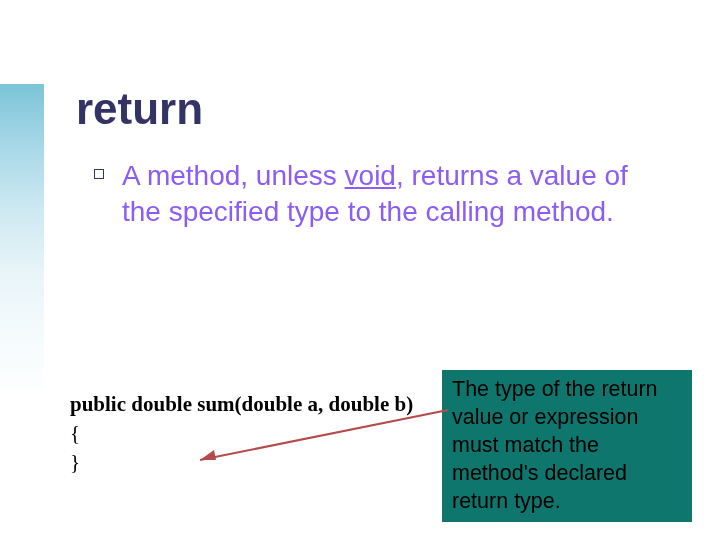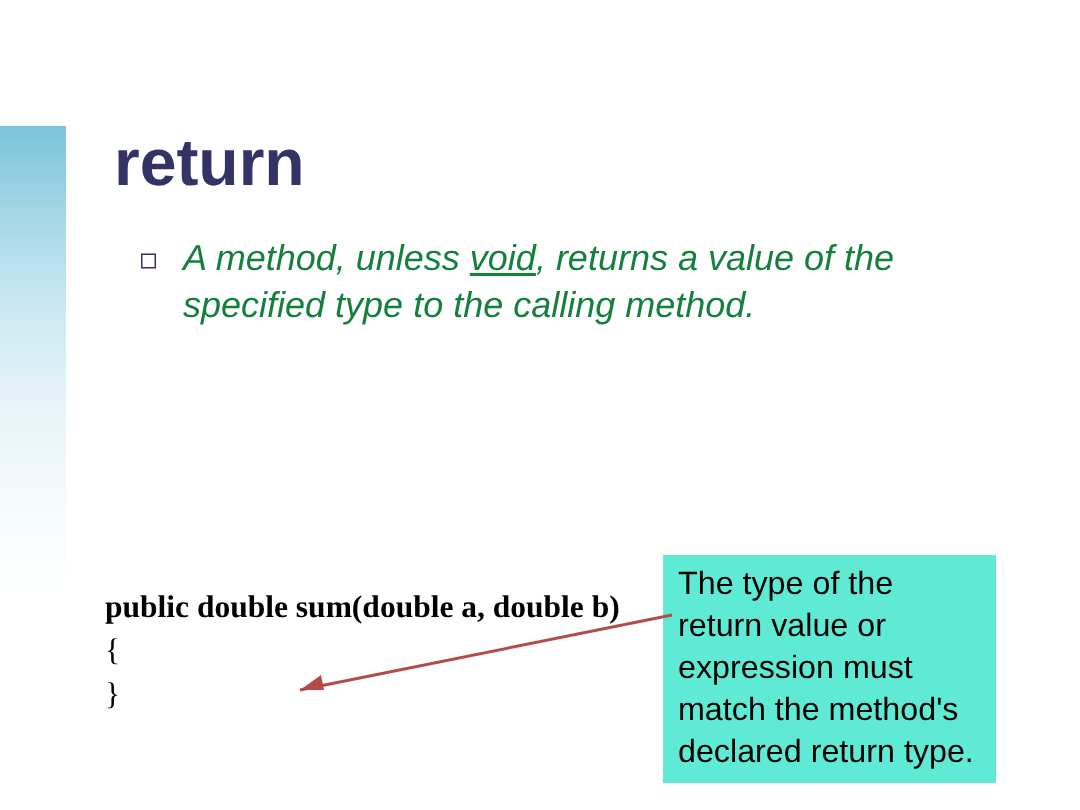--- a/index.html
+++ b/index.html
@@ -48,47 +48,46 @@
   }
   .bullet-mark {
     flex: 0 0 auto;
     width: 10px;
     height: 10px;
     border: 1.5px solid #333366;
     margin-top: 11px;
     margin-right: 18px;
   }
   .bullet-text {
-    font-size: 24px;
+    font-size: 28px;
     line-height: 1.28;
-    color: #15803d;
-    font-style: italic;
+    color: #8b5cf6;
   }
   .bullet-text .u { text-decoration: underline; }
   .code-block {
     position: absolute;
     left: 70px;
     top: 350px;
     width: 360px;
     font-family: "Times New Roman", Times, serif;
     font-size: 21px;
     line-height: 1.38;
     color: #000;
   }
   .code-block .kw { font-weight: bold; }
   .code-block .ident { font-weight: bold; }
   .code-block .line { white-space: pre; }
   .indent { padding-left: 40px; }
   .annotation {
     position: absolute;
     left: 442px;
     top: 330px;
-    width: 222px;
+    width: 250px;
     height: 152px;
-    background: #5eead4;
+    background: #0f766e;
     padding: 6px 10px 6px 10px;
     font-size: 21.5px;
     line-height: 1.3;
     color: #000;
   }
   .svg-overlay {
     position: absolute;
     left: 0; top: 0;
     width: 720px; height: 540px;
     pointer-events: none;

